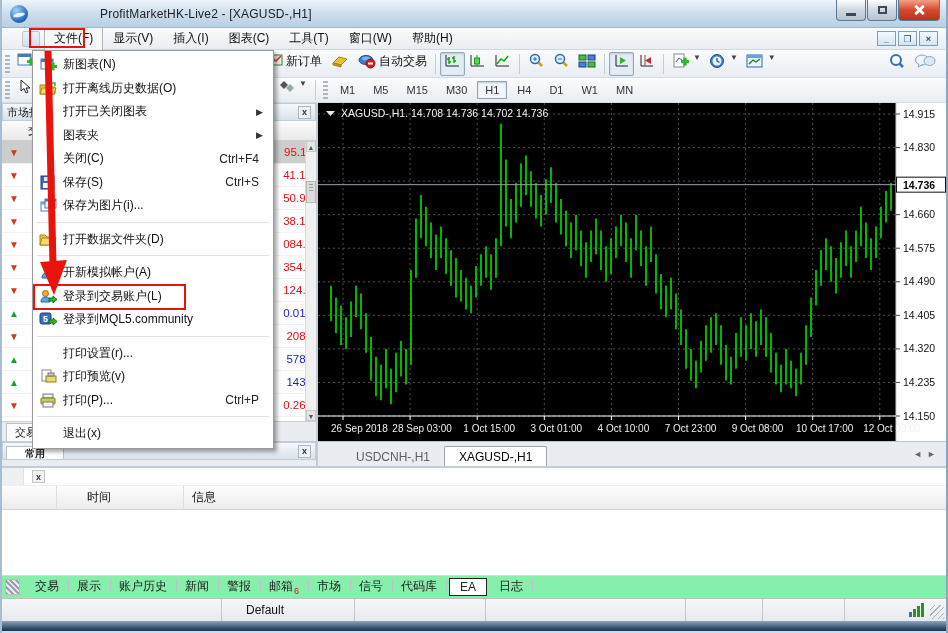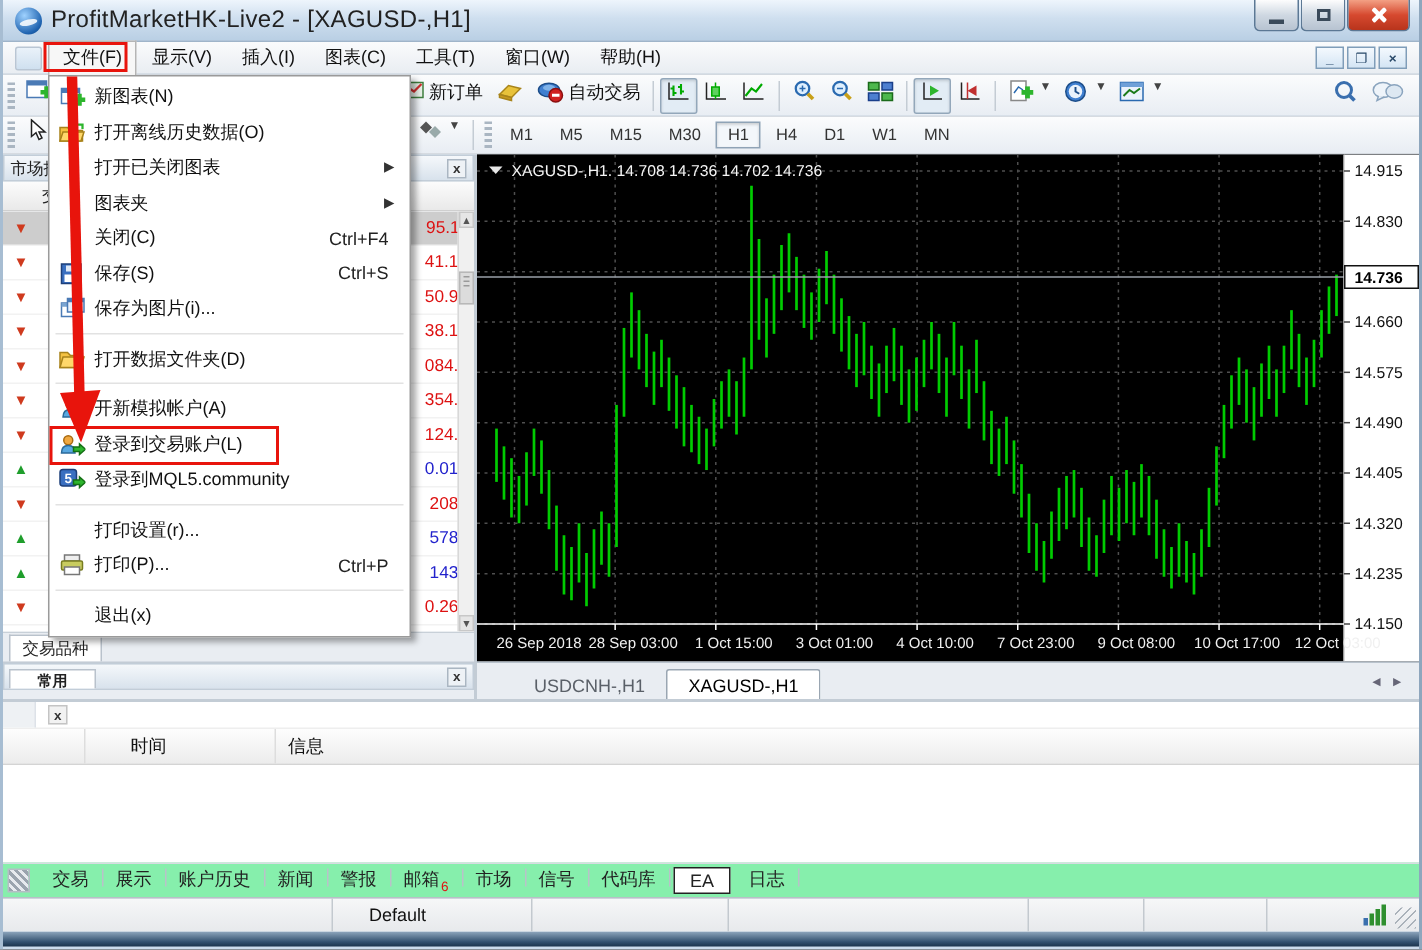--- a/index.html
+++ b/index.html
@@ -11,35 +11,35 @@
     border-left:2px solid #a7bdd2;border-right:2px solid #8ea6bd;
   }
   
   .titlebar{height:28px;background:linear-gradient(#eef5fc,#cfdfef 45%,#b9cfe4);
     display:flex;align-items:center;position:relative;border-bottom:1px solid #9fb4c9;}
   .app-icon{width:18px;height:18px;margin:0 6px 0 8px;border-radius:50%;
     background:radial-gradient(circle at 35% 30%,#9fd2ff,#1f63b0 70%,#0d3e78);
     position:relative;flex:0 0 auto;}
   .app-icon:after{content:"";position:absolute;left:3px;top:8px;width:12px;height:4px;
     border-radius:50%;background:rgba(255,255,255,.85);transform:rotate(-12deg);}
-  .title-text{font-size:16px;color:#222;letter-spacing:.2px;}
+  .title-text{font-size:12px;color:#222;margin-left:66px;letter-spacing:.2px;}
   .winbtns{position:absolute;right:6px;top:0;display:flex;}
   .wbtn{width:30px;height:21px;border:1px solid #5c7894;border-top:none;
     border-radius:0 0 4px 4px;background:linear-gradient(#fdfdfd,#cfd8e2 50%,#b7c3d1);
     display:flex;align-items:center;justify-content:center;margin-left:1px;}
   .wbtn.close{width:42px;background:linear-gradient(#f3a084,#d6492f 50%,#b8341c);}
   .glyph-min{width:10px;height:3px;background:#3a4a5a;margin-top:8px;}
   .glyph-restore{width:9px;height:8px;border:2px solid #3a4a5a;background:transparent;}
   .glyph-close{position:relative;width:12px;height:12px;}
   .glyph-close:before,.glyph-close:after{content:"";position:absolute;left:5px;top:0;
     width:3px;height:12px;background:#fff;border-radius:1px;}
   .glyph-close:before{transform:rotate(45deg);} .glyph-close:after{transform:rotate(-45deg);}
   
   .menubar{height:22px;background:linear-gradient(#fafbfc,#e9edf2);display:flex;
-    align-items:center;border-bottom:1px solid #d3d9e0;position:relative;padding-left:8px;}
+    align-items:center;border-bottom:1px solid #d3d9e0;position:relative;padding-left:20px;}
   .menubar-grip{width:18px;height:16px;margin-right:4px;border:1px solid #b9c6d4;
     background:linear-gradient(#eaf2fa,#cfe0ef);border-radius:2px;}
   .menu-item{font-size:12px;color:#111;padding:3px 10px;cursor:default;}
   .menu-item.open{background:#f7f7f7;border:1px solid #b5b5b5;border-bottom:none;padding:2px 9px 3px;}
   .mdi{position:absolute;right:8px;top:3px;display:flex;gap:2px;}
   .mdibtn{width:19px;height:15px;border:1px solid #7f9db9;background:linear-gradient(#f4f9fe,#d4e5f4);
     display:flex;align-items:center;justify-content:center;font-size:9px;color:#2a4a6a;}
   .mdibtn span{line-height:6px;font-weight:bold;}
   
   .tbrow{display:flex;align-items:center;background:linear-gradient(#fbfcfd,#e8edf3);
@@ -791,20 +791,30 @@
         <span class="fm-label">登录到MQL5.community</span>
       </div>
       <div class="fm-sep"></div>
       <div class="fm-item">
         <span class="fm-icon"></span>
         <span class="fm-label">打印设置(r)...</span>
       </div>
       <div class="fm-item">
         <span class="fm-icon">
           <svg width="17" height="15">
+            <rect x="2" y="1" width="9" height="11" fill="#fff" stroke="#888"></rect>
+            <rect x="6" y="7" width="10" height="6" fill="#e8d870" stroke="#908020"></rect>
+            <rect x="8" y="4" width="6" height="3" fill="#c8c8c8" stroke="#777"></rect>
+          </svg>
+        </span>
+        <span class="fm-label">打印预览(v)</span>
+      </div>
+      <div class="fm-item">
+        <span class="fm-icon">
+          <svg width="17" height="15">
             <rect x="3" y="1" width="10" height="4" fill="#eee" stroke="#777"></rect>
             <rect x="1" y="5" width="14" height="6" rx="1" fill="#c8cc60" stroke="#787c20"></rect>
             <rect x="3" y="9" width="10" height="5" fill="#fff" stroke="#777"></rect>
           </svg>
         </span>
         <span class="fm-label">打印(P)...</span>
         <span class="fm-shortcut">Ctrl+P</span>
       </div>
       <div class="fm-sep"></div>
       <div class="fm-item">

